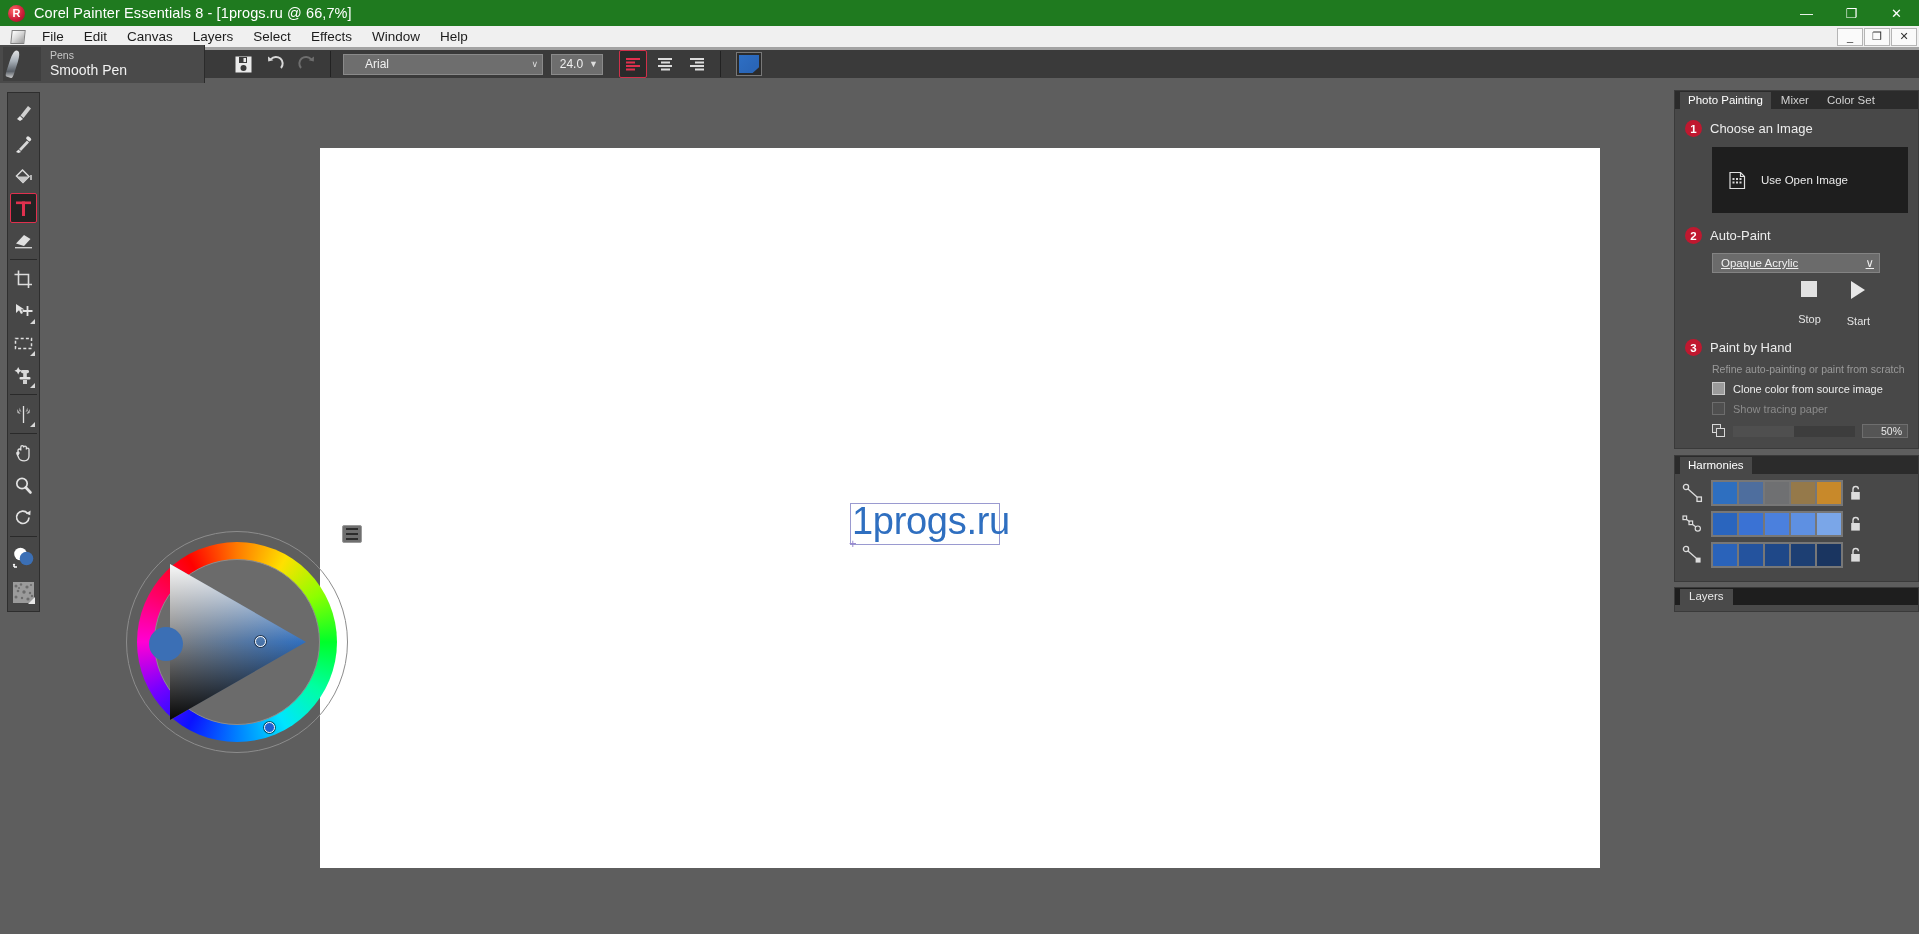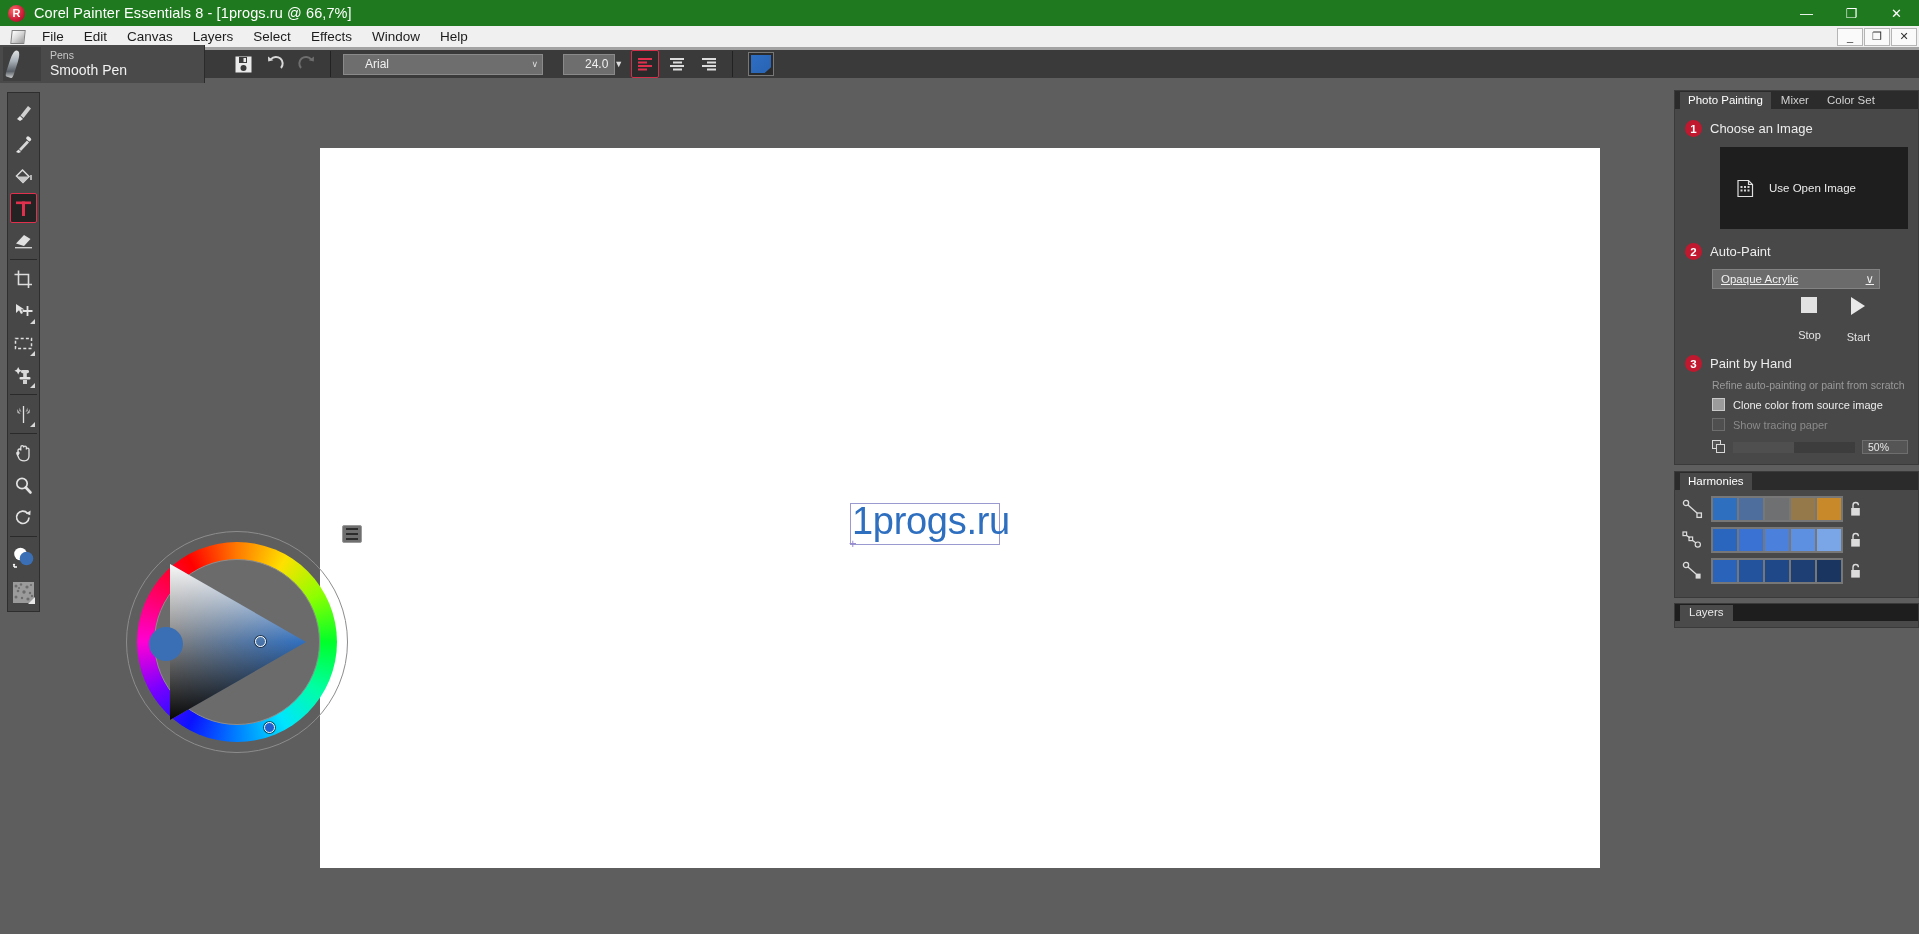--- a/index.html
+++ b/index.html
@@ -91,21 +91,21 @@
   }
 
   .combo {
     height: 21px; background: #6e6e6e; border: 1px solid #8a8a8a;
     display: flex; align-items: center; color: #f0f0f0; font-size: 12px;
     padding: 0 4px 0 21px;
   }
   .combo .cv { flex: 1; white-space: nowrap; overflow: hidden; }
   .combo .cx { font-size: 9px; color: #ddd; margin-left: 6px; }
   .font-combo { width: 200px; margin-left: 5px; }
-  .size-combo { width: 52px; margin-left: 20px; justify-content: space-between; }
+  .size-combo { width: 52px; margin-left: 8px; justify-content: flex-end; }
   .size-combo .cv { flex: none; text-align: right; }
 
   .swatch-btn {
     width: 26px; height: 24px; background: #2b2b2b; border: 1px solid #787878;
     margin-left: 8px; position: relative; padding: 2px;
   }
   .swatch-btn i {
     display: block; width: 100%; height: 100%;
     background: linear-gradient(135deg, #2e6fc4 0%, #2a66b8 70%, #2a66b8 100%);
     clip-path: polygon(0 0, 100% 0, 100% 68%, 68% 100%, 0 100%);
@@ -210,21 +210,21 @@
 
   .step-row { display: flex; align-items: center; gap: 8px; margin: 4px 0 0 0; }
   .badge {
     width: 17px; height: 17px; border-radius: 50%; background: #c0182f;
     color: #fff; font-size: 11.5px; display: flex; align-items: center; justify-content: center;
     font-weight: bold; flex: none;
   }
   .step-title { font-size: 13px; color: #ededed; }
 
   .choose-box {
-    margin: 10px 0 0 35px; background: #1e1e1e; padding: 22px 0;
+    margin: 10px 0 0 27px; background: #1e1e1e; padding: 14px 0;
   }
   .choose-item { display: flex; align-items: center; height: 38px; padding-left: 16px; gap: 14px; }
   .choose-item span { font-size: 11.5px; color: #eaeaea; }
 
   .sel-combo {
     margin: 9px 0 0 27px; width: 168px; height: 20px; background: #6b6b6b;
     border: 1px solid #838383; display: flex; align-items: center;
     padding: 0 5px 0 8px; color: #f0f0f0; font-size: 11.5px; text-decoration: underline;
   }
   .sel-combo .cv { flex: 1; }
@@ -252,21 +252,21 @@
   .slider-icon i {
     position: absolute; width: 9px; height: 9px; border: 1.3px solid #d8d8d8; background: #555;
   }
   .slider-icon i.a { left: 0; top: 0; }
   .slider-icon i.b { left: 4px; top: 4px; background: #4a4a4a; }
   .track { flex: 1; height: 11px; background: #3d3d3d; position: relative; }
   .track .fill { position: absolute; left: 0; top: 0; bottom: 0; width: 50%; background: #4f4f4f; }
   .pct {
     width: 46px; height: 14px; background: #555; border: 1px solid #6e6e6e;
     font-size: 10.5px; color: #e8e8e8; display: flex; align-items: center;
-    justify-content: flex-end; padding-right: 18px; flex: none;
+    justify-content: flex-end; padding-right: 5px; flex: none;
   }
 
   .harm-card { margin-top: 6px; }
   .harm-body { padding: 6px 6px 8px 6px; }
   .harm-row { display: flex; align-items: center; gap: 6px; margin-bottom: 5px; }
   .harm-glyph { width: 24px; height: 22px; flex: none; }
   .sw-strip { display: flex; gap: 2px; background: #777; padding: 2px; }
   .sw { width: 24px; height: 22px; }
   .lock { width: 13px; height: 16px; flex: none; }
 

